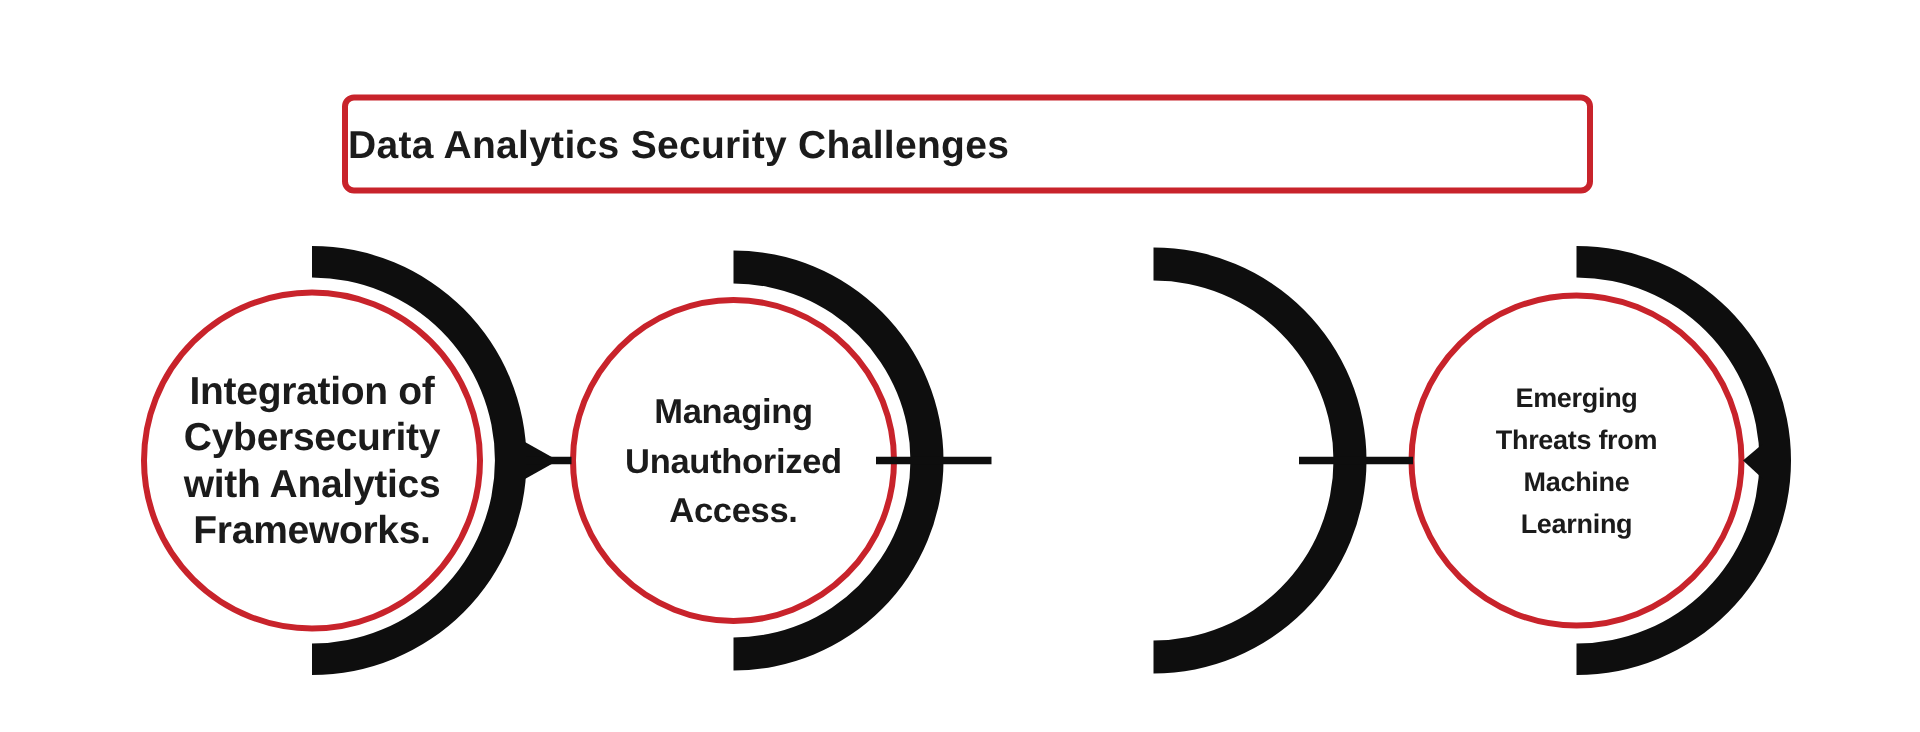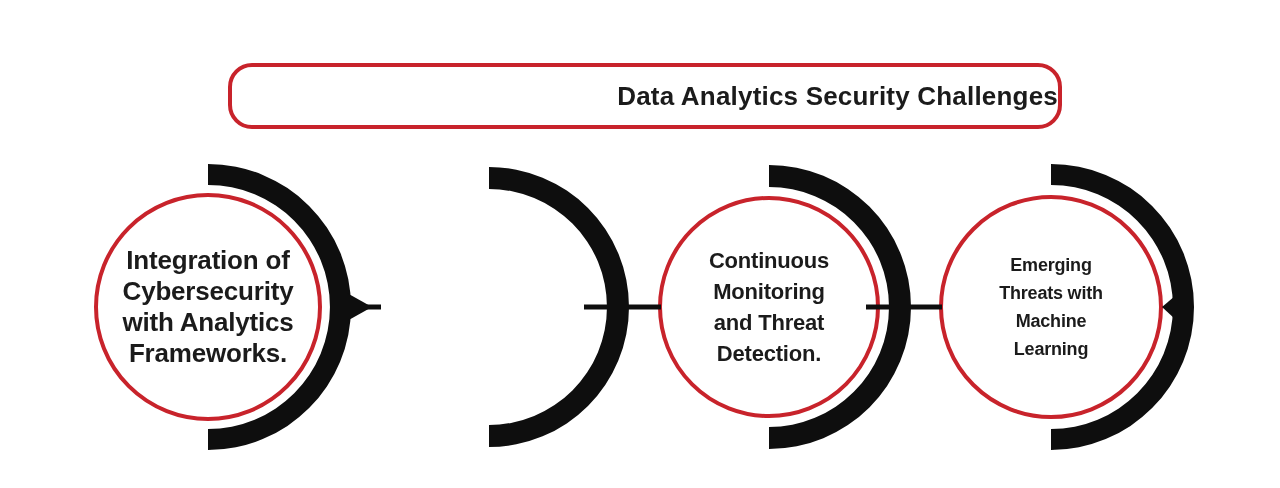--- a/index.html
+++ b/index.html
@@ -15,22 +15,22 @@
     position:relative;
     width:1280px;height:488px;
     background:var(--bg);
     overflow:hidden;
   }
   
   .title-box{
     position:absolute;left:228px;top:63px;
     width:834px;height:66px;
     border:4px solid var(--red);
-    border-radius:24px;
-    display:flex;align-items:center;justify-content:flex-end;
+    border-radius:8px;
+    display:flex;align-items:center;justify-content:flex-start;
     background:var(--bg);
   }
   .title-text{
     font-size:26px;font-weight:700;color:var(--text);
     letter-spacing:.2px;
   }
   
   .layer{position:absolute;left:0;top:0;width:1280px;height:488px;}
   .layer.bg{z-index:1;}
   .layer.fg{z-index:3;pointer-events:none;}
@@ -73,29 +73,28 @@
     <path class="ink" d="M 769 165 A 142 142 0 0 1 769 449 L 769 427 A 120 120 0 0 0 769 187 Z"></path>
     <path class="ink" d="M 1051 164 A 143 143 0 0 1 1051 450 L 1051 429 A 122 122 0 0 0 1051 185 Z"></path>
   </svg>
 
   <div class="node n1">
     <span class="node-label">Integration of
 Cybersecurity
 with Analytics
 Frameworks.</span>
   </div>
-  <div class="node n3">
-    <span class="node-label">Continuous
-Monitoring
-and Threat
-Detection.</span>
+  <div class="node n2">
+    <span class="node-label">Managing
+Unauthorized
+Access.</span>
   </div>
   <div class="node n4">
     <span class="node-label">Emerging
-Threats with
+Threats from
 Machine
 Learning</span>
   </div>
 
   <svg class="layer fg" viewBox="0 0 1280 488" xmlns="http://www.w3.org/2000/svg">
     <polygon class="ink" points="347,293 372,307 347,321"></polygon>
     <rect class="ink" x="351" y="304.5" width="30" height="5"></rect>
     <rect class="ink" x="584" y="304.5" width="77" height="5"></rect>
     <rect class="ink" x="866" y="304.5" width="76" height="5"></rect>
     <polygon class="ink" points="1162,307 1175,296 1175,319"></polygon>

